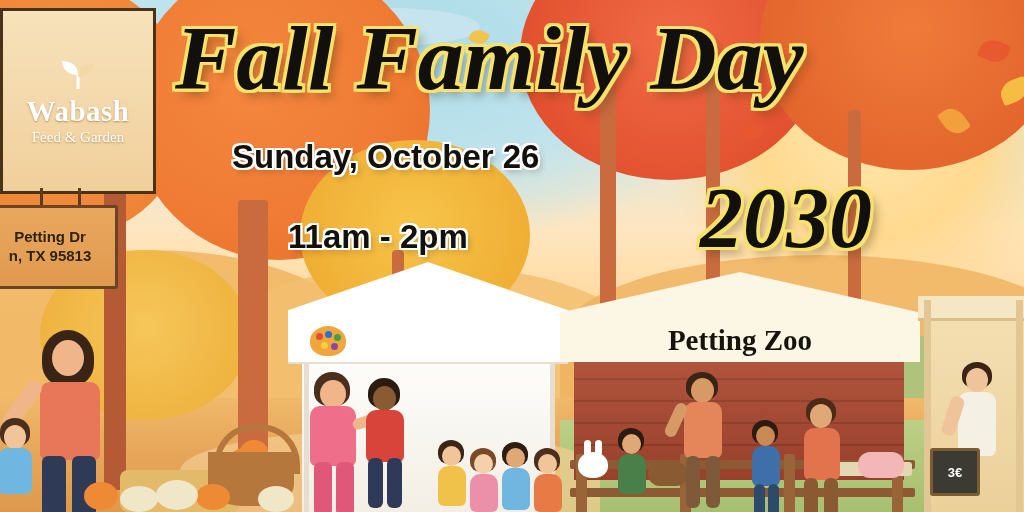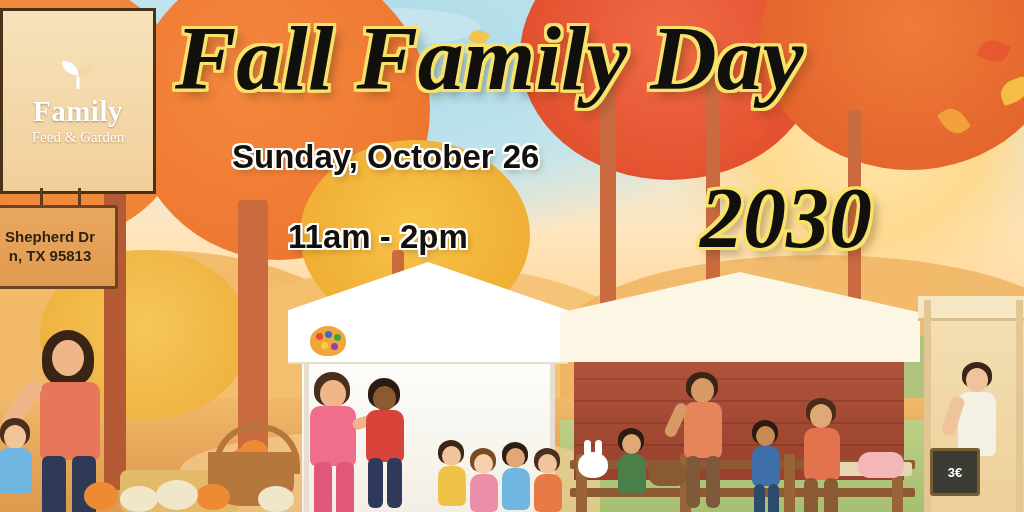--- a/index.html
+++ b/index.html
@@ -297,28 +297,28 @@
 
   <div class="logo-sign">
     <div class="logo-inner">
       <div class="logo-mark">
         <svg width="44" height="34" viewBox="0 0 44 34">
           <path d="M22 32 L22 16" stroke="#ffffff" stroke-width="3" fill="none"></path>
           <path d="M22 18 C10 18 6 10 6 4 C16 4 22 9 22 18 Z" fill="#ffffff"></path>
           <path d="M22 20 C33 20 38 13 38 7 C28 7 22 12 22 20 Z" fill="#f3d9a6"></path>
         </svg>
       </div>
-      <div class="logo-title">Family</div>
+      <div class="logo-title">Wabash</div>
       <div class="logo-sub">Feed &amp; Garden</div>
     </div>
   </div>
   <div class="hook"></div>
   <div class="hook2"></div>
   <div class="addr-board">
-    <div class="addr-line">Shepherd Dr</div>
+    <div class="addr-line">Petting Dr</div>
     <div class="addr-line">n, TX 95813</div>
   </div>
 
   <div class="tent-fp">
     <div class="body"></div>
     <div class="leg" style="left:16px;"></div>
     <div class="leg" style="left:262px;"></div>
     <div class="canopy"></div>
     <div class="valance"></div>
     <div class="palette">
@@ -371,20 +371,21 @@
   <div class="tent-pz">
     <div class="barn">
       <div class="plank" style="top:18px;"></div>
       <div class="plank" style="top:40px;"></div>
       <div class="plank" style="top:62px;"></div>
       <div class="plank" style="top:84px;"></div>
       <div class="plank" style="top:104px;"></div>
     </div>
     <div class="canopy"></div>
     <div class="valance"></div>
+    <div class="pz-text">Petting Zoo</div>
     <div class="fence">
       <div class="rail" style="top:6px;"></div>
       <div class="rail" style="top:34px;"></div>
       <div class="post" style="left:6px;"></div>
       <div class="post" style="left:110px;"></div>
       <div class="post" style="left:214px;"></div>
       <div class="post" style="left:322px;"></div>
     </div>
   </div>
 

